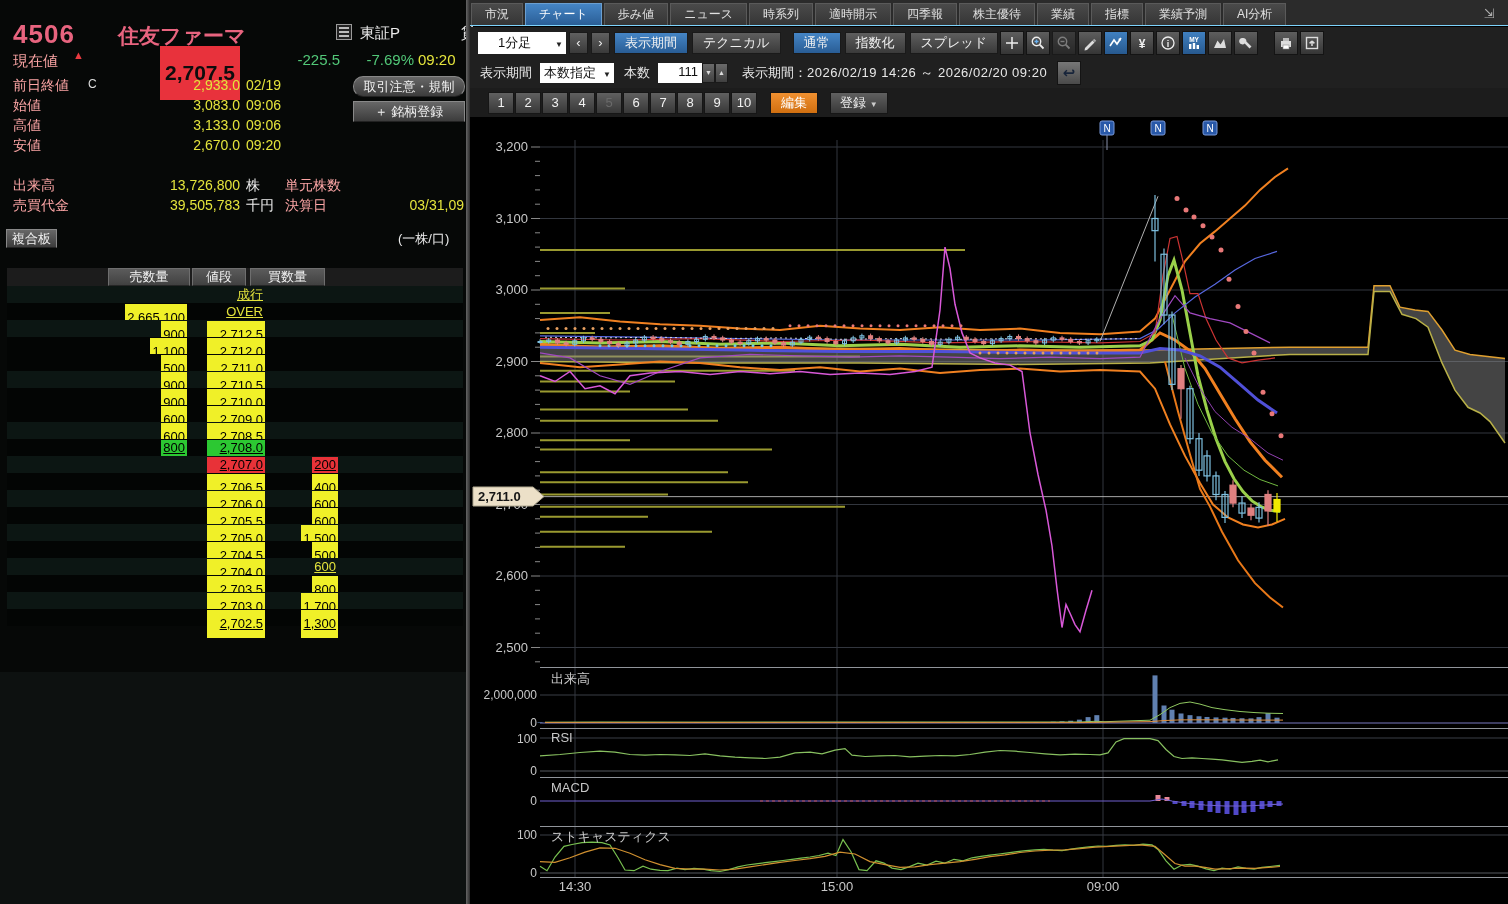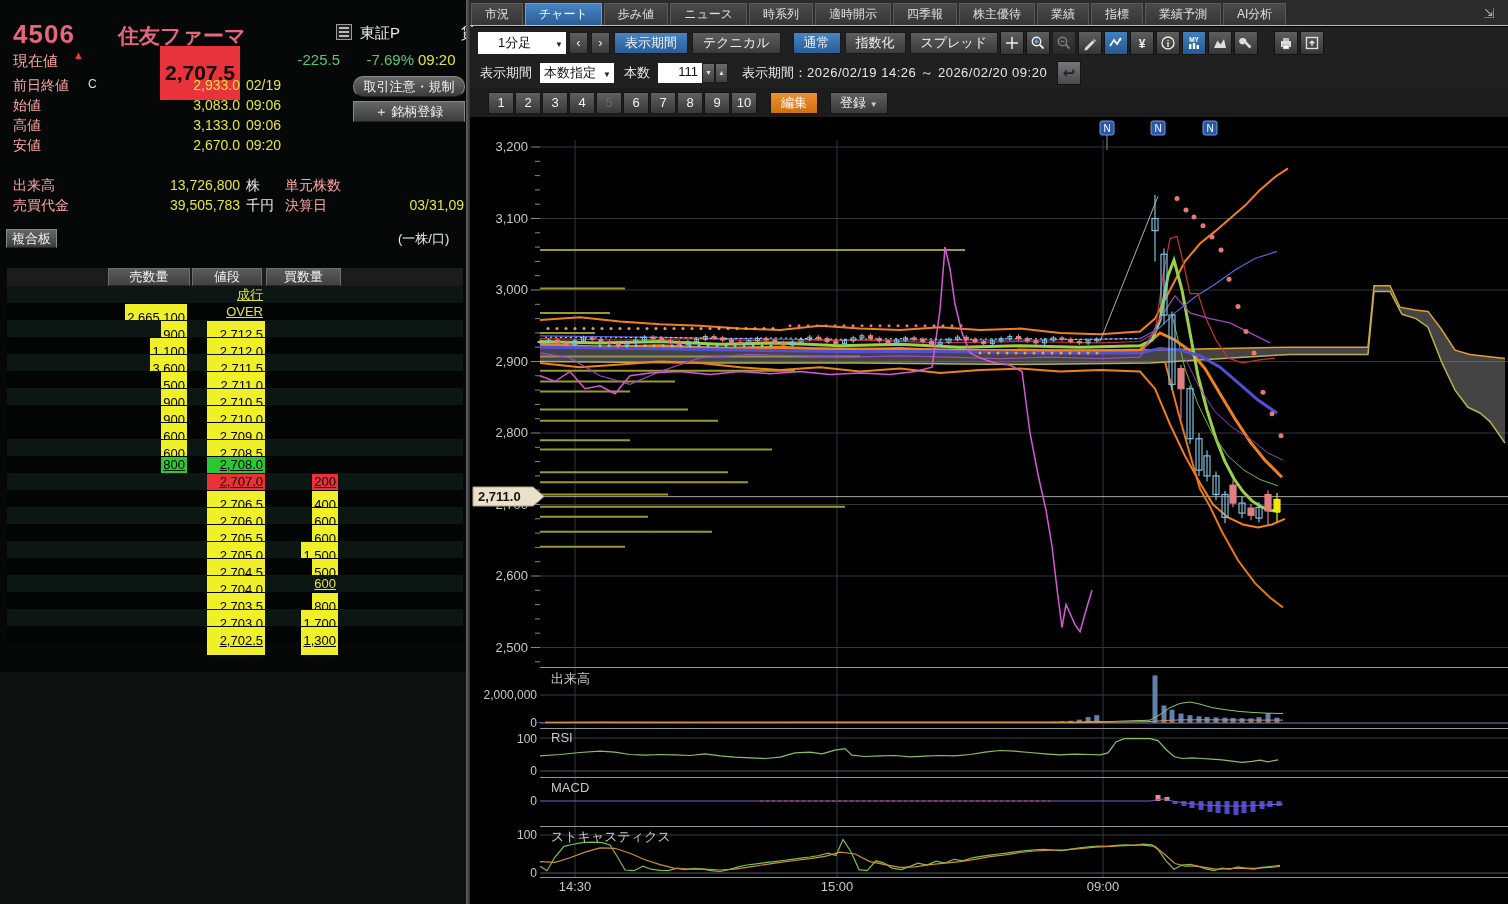--- a/index.html
+++ b/index.html
@@ -41,21 +41,21 @@
   .pair-val2{ position:absolute; left:360px; width:104px; text-align:right; font-size:14px; }
   .gbtn { background:linear-gradient(#676767,#3c3c3c); border:1px solid #888; border-bottom-color:#222; color:#f0f0f0; text-align:center; }
   #btn-caution { left:353px; top:76px; width:112px; height:21px; font-size:13px; line-height:19px;border-radius:10px; }
   #btn-register{ left:353px; top:101px; width:112px; height:21px; font-size:13px; line-height:19px; }
   #btn-composite{ left:6px; top:229px; width:51px; height:19px; font-size:13px; line-height:17px; }
   #per-share { left:398px; top:230px; font-size:13px; }
   
   #board { left:7px; top:256px; width:456px;margin-top:12px; }
   .b-head { display:flex; height:18px; background:#1c1c1c; }
   .b-head .hc { background:linear-gradient(#5b5b5b,#414141); border:1px solid #6e6e6e; border-bottom-color:#262626; color:#f2f2f2; font-size:13px; text-align:center; line-height:16px; }
-  .hc1 { margin-left:101px; width:82px; } .hc2 { margin-left:2px; width:70px; } .hc3 { margin-left:4px; width:75px; }
+  .hc1 { margin-left:101px; width:82px; } .hc2 { margin-left:2px; width:54px; } .hc3 { margin-left:4px; width:75px; }
   .b-row { position:relative; height:17px; font-size:13px; line-height:16px; }
   .b-row.odd { background:#0c1613; } .b-row.even { background:#030504; }
   .cell { position:absolute; top:1px; text-decoration:underline; white-space:nowrap; }
   .c-sell { right:276px; } .c-price { left:200px; width:58px; text-align:right; } .c-buy { right:125px; }
   .bg-y { background:#f0f028; color:#000; padding:6px 2px; }
   .bg-g { background:#2cc832; color:#000; padding:0 2px; }
   .bg-r { background:#e83238; color:#000; padding:0 2px; }
   .bg-n { color:#e4e43c; padding:0 2px; }
 
   
@@ -170,24 +170,20 @@
           <span class="cell c-sell bg-y">2,665,100</span>
           <span class="cell c-price bg-n">OVER</span>
         </div>
         <div class="b-row odd">
           <span class="cell c-sell bg-y">900</span>
           <span class="cell c-price bg-y">2,712.5</span>
         </div>
         <div class="b-row even">
           <span class="cell c-sell bg-y">1,100</span>
           <span class="cell c-price bg-y">2,712.0</span>
-        </div>
-        <div class="b-row odd">
-          <span class="cell c-sell bg-y">3,600</span>
-          <span class="cell c-price bg-y">2,711.5</span>
         </div>
         <div class="b-row even">
           <span class="cell c-sell bg-y">500</span>
           <span class="cell c-price bg-y">2,711.0</span>
         </div>
         <div class="b-row odd">
           <span class="cell c-sell bg-y">900</span>
           <span class="cell c-price bg-y">2,710.5</span>
         </div>
         <div class="b-row even">

